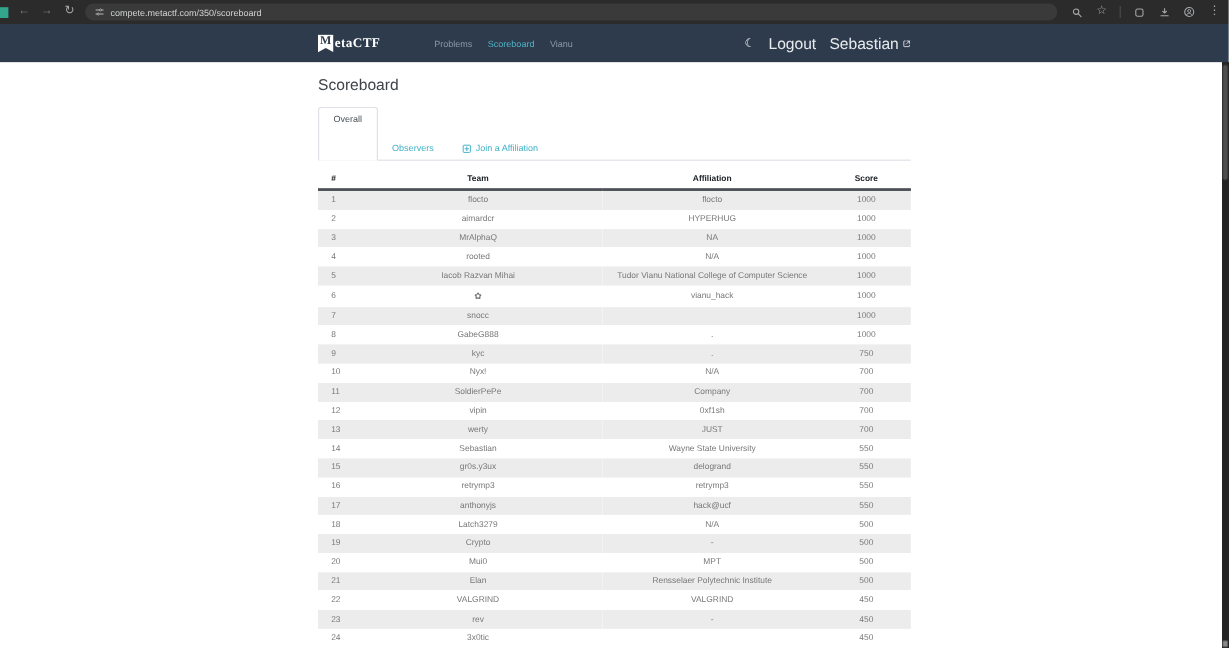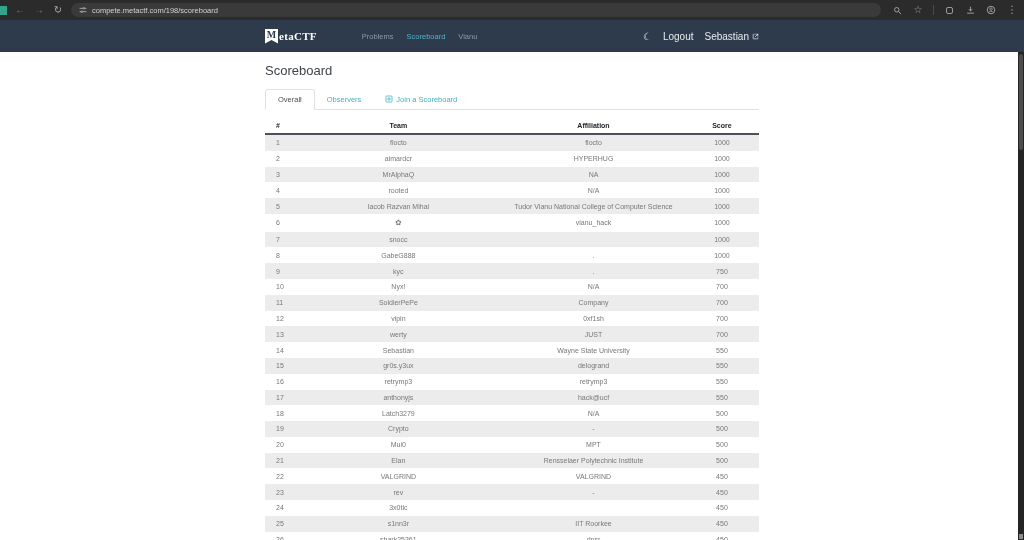--- a/index.html
+++ b/index.html
@@ -42,33 +42,33 @@
   }
   .brand-rest {
     color:#ffffff; font-family:"Liberation Serif", serif; font-weight:bold;
     font-size:11px; letter-spacing:.3px; margin-left:1px;text-align:center;
   }
   .nav-links { display:flex; align-items:flex-end; gap:13px;padding-left:29px; }
   .nav-link { font-size:7.5px; color:#8violet; color:#8b99a7; cursor:pointer; }
   .nav-link.active { color:#4fb3c8; }
   .nav-right { margin-left:auto; display:flex; align-items:center; gap:11px; }
   .moon { color:#ffffff; font-size:10px; cursor:pointer; }
-  .nav-right-link { color:#e7ebee; font-size:10px; cursor:pointer; display:inline-flex; align-items:center; gap:3px; }
+  .nav-right-link { color:#e7ebee; font-size:13px; cursor:pointer; display:inline-flex; align-items:center; gap:3px; }
   
   .page { background:#ffffff; height:488px; }
   .container { width:494px; margin:0 auto; padding-top:9px; }
   .page-title { font-size:13px; font-weight:500; color:#3e4449; margin:2px 0 11px 0; }
   .tabs { display:flex; border-bottom:1px solid #dee2e6; }
   .tab { font-size:7.5px; padding:5px 12px 5px 12px; cursor:pointer; }
   .tab.active {
     color:#495057; background:#fff;
     border:1px solid #dee2e6; border-bottom:1px solid #ffffff;
     border-radius:3px 3px 0 0; margin-bottom:-1px;
   }
-  .tab.tab-link { color:#3fb1c5; display:inline-flex; align-items:center; gap:3px; }
+  .tab.tab-link { color:#3fb1c5; display:inline-flex; align-items:center; gap:3px;margin-top:25px; }
   
   table.scoreboard { width:100%; border-collapse:collapse; margin-top:7px; font-size:7px; table-layout:fixed; }
   .scoreboard th {
     font-weight:bold; color:#212529; text-align:center;
     padding:4.5px 2px; border-bottom:2px solid #4b5157; font-size:7px;
   }
   .scoreboard th.col-rank { text-align:left; padding-left:11px; width:6%; }
   .scoreboard th.col-team { width:42%; }
   .scoreboard th.col-aff  { width:37%; }
   .scoreboard th.col-score{ width:15%; }
@@ -94,21 +94,21 @@
   <span class="chrome-ic dim">→</span>
   <span class="chrome-ic">↻</span>
   <div class="urlbar">
     <span>
       <svg width="8" height="8" viewBox="0 0 24 24" fill="none">
         <path d="M3 7h9M18 7h3M3 17h3M12 17h9" stroke="#b9bcbe" stroke-width="2.4" stroke-linecap="round"></path>
         <circle cx="14.5" cy="7" r="2.6" stroke="#b9bcbe" stroke-width="2"></circle>
         <circle cx="8.5" cy="17" r="2.6" stroke="#b9bcbe" stroke-width="2"></circle>
       </svg>
     </span>
-    <span>compete.metactf.com/198/scoreboard</span>
+    <span>compete.metactf.com/350/scoreboard</span>
   </div>
   <div class="chrome-right">
     <span class="chrome-ic">
       <svg width="9" height="9" viewBox="0 0 24 24" fill="none">
         <circle cx="10" cy="10" r="6" stroke="#a5a8ab" stroke-width="2.4"></circle>
         <path d="M15 15l6 6" stroke="#a5a8ab" stroke-width="2.6" stroke-linecap="round"></path>
       </svg>
     </span>
     <span class="chrome-ic">☆</span>
     <span class="vbar"></span>
@@ -171,21 +171,21 @@
         <span class="tab tab-link">
           <span>Observers</span>
         </span>
         <span class="tab tab-link">
           <span>
             <svg width="8" height="8" viewBox="0 0 24 24" fill="none">
               <rect x="3" y="3" width="18" height="18" rx="2" stroke="#3fb1c5" stroke-width="2.4"></rect>
               <path d="M12 7.5v9M7.5 12h9" stroke="#3fb1c5" stroke-width="2.4" stroke-linecap="round"></path>
             </svg>
           </span>
-          <span>Join a Scoreboard</span>
+          <span>Join a Affiliation</span>
         </span>
       </div>
     <table class="scoreboard">
       <thead>
           <tr id="thead-row">
             <th class="col-rank">#</th>
             <th class="col-team">Team</th>
             <th class="col-aff">Affiliation</th>
             <th class="col-score">Score</th>
           </tr>

